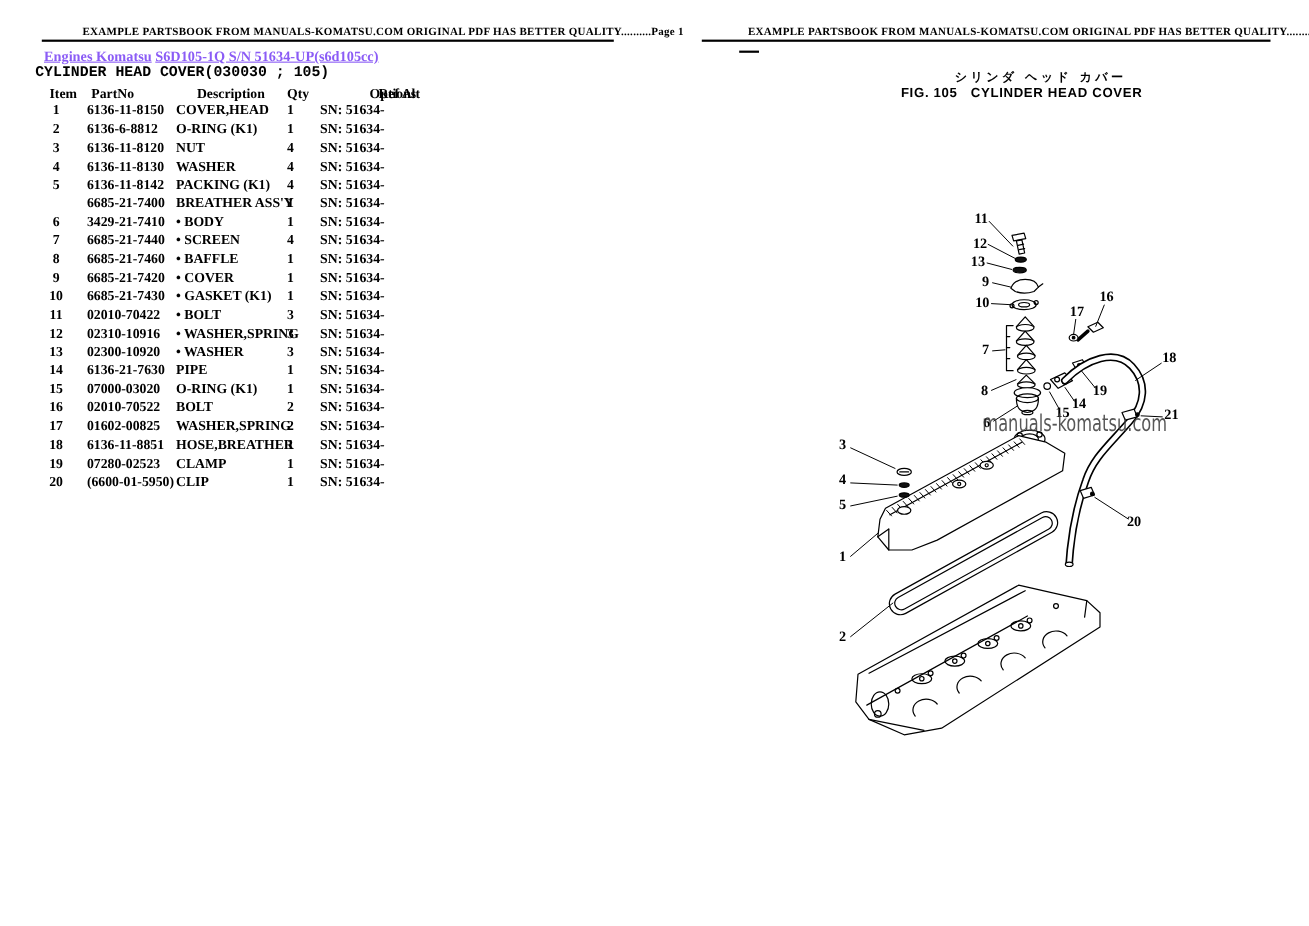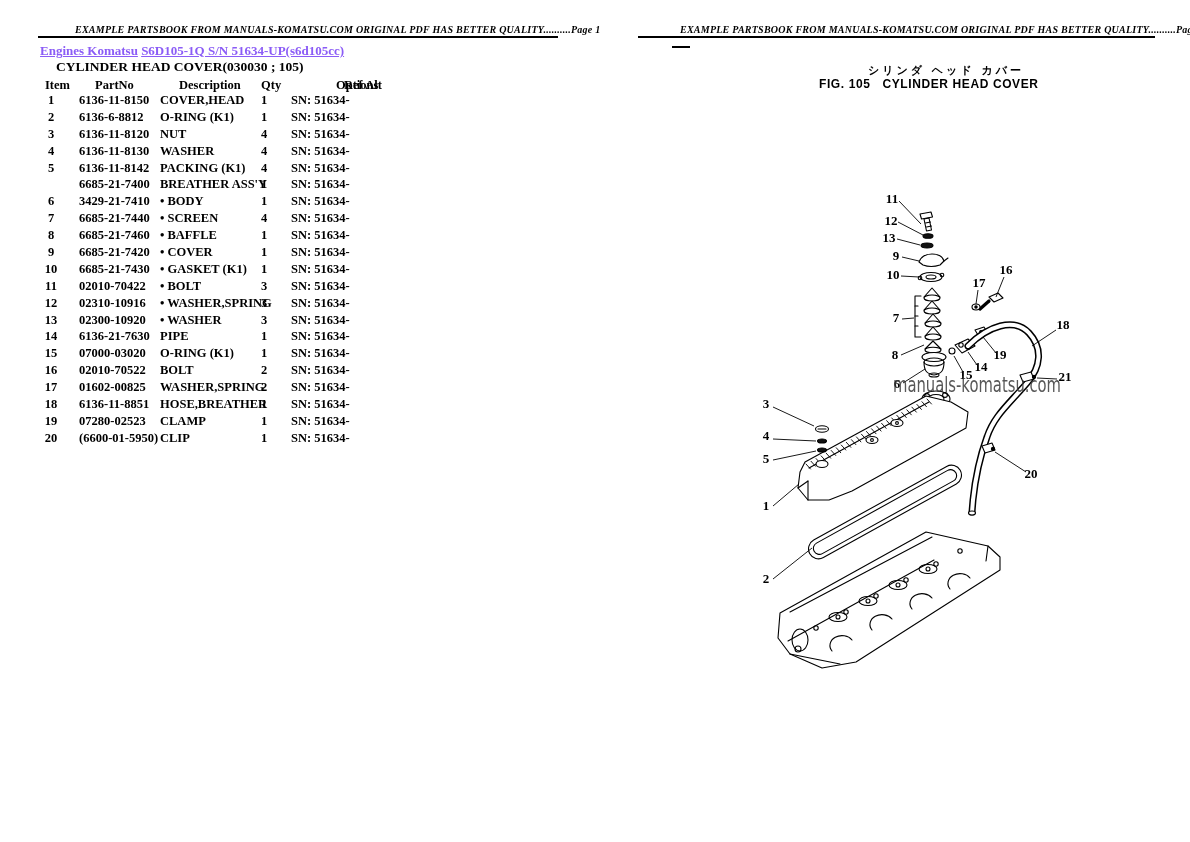--- a/index.html
+++ b/index.html
@@ -1,36 +1,36 @@
 <!DOCTYPE html>
 <html><head>
 <meta charset="utf-8">
 <style>
   html,body{margin:0;padding:0;}
   body{width:1190px;height:842px;background:#ffffff;position:relative;overflow:hidden;
        font-family:"Liberation Serif",serif;color:#000;}
   .abs{position:absolute;}
-  .hdr{font-family:"Liberation Serif",serif;font-style:italic;font-weight:bold;
+  .hdr{font-family:"Liberation Serif",serif;font-weight:bold;
        font-size:10px;letter-spacing:.25px;white-space:nowrap;}
   .rule{background:#000;height:1.6px;}
   .linkline{font-weight:bold;font-size:13px;white-space:nowrap;}
   .linkline a{color:#8b5cf6;text-decoration:underline;cursor:pointer;}
   .sect{font-weight:bold;font-size:13.5px;white-space:nowrap;}
   .thead{position:absolute;left:0;top:78px;width:600px;height:17px;}
   .thead span{position:absolute;font-weight:bold;font-size:12.5px;white-space:nowrap;text-align:right;}
   #parts-rows{position:absolute;left:0;top:93px;width:600px;}
   .t-row{position:relative;height:16.9px;width:600px;}
   .t-row span{position:absolute;top:0;font-weight:bold;font-size:12.5px;white-space:nowrap;}
   .c-item{left:37px;width:28px;text-align:center;}
   .c-part{left:79px;}
   .c-desc{left:160px;}
   .c-qty{left:256px;width:16px;text-align:center;}
   .c-opt{left:291px;}
   .c-ref{left:345px;}
-  .h-item{left:45px;} .h-part{left:95px;} .h-desc{left:179px;}
+  .h-item{left:45px;} .h-part{left:83px;} .h-desc{left:179px;}
   .h-qty{left:261px;} .h-opt{left:288px;margin-left:48px;} .h-ref{left:344px;}
   .jp{font-family:"DejaVu Sans",sans-serif;font-weight:bold;font-size:11px;
       letter-spacing:3px;white-space:nowrap;}
   .fig{font-family:"Liberation Sans",sans-serif;font-weight:bold;font-size:12px;
        letter-spacing:.6px;white-space:nowrap;}
   .fig .gap{display:inline-block;width:12px;}
   svg{position:absolute;}
   svg text.callout{font-family:"Liberation Serif",serif;font-size:13px;font-weight:600;}
   svg text.wm{font-family:"DejaVu Sans",sans-serif;font-size:21px;fill:#3a3a3a;opacity:.85;}
 </style>
@@ -38,21 +38,21 @@
 <body>
 
 <div class="abs hdr" style="left:75px;top:24px;">EXAMPLE PARTSBOOK FROM MANUALS-KOMATSU.COM ORIGINAL PDF HAS BETTER QUALITY..........Page 1</div>
 <div class="abs rule" style="left:38px;top:36px;width:520px;"></div>
 
 <div class="abs linkline" style="left:40px;top:43px;">
   <a>Engines Komatsu</a>
   <a>S6D105-1Q S/N 51634-UP(s6d105cc)</a>
 </div>
 
-<div class="abs sect" style="left:56px;top:59px;">CYLINDER HEAD COVER(030030 ; 105)</div>
+<div class="abs sect" style="left:32px;top:59px;font-family:Liberation Mono, monospace;">CYLINDER HEAD COVER(030030 ; 105)</div>
 
 <div class="thead">
   <span class="h-item">Item</span>
   <span class="h-part">PartNo</span>
   <span class="h-desc">Description</span>
   <span class="h-qty">Qty</span>
   <span class="h-opt">Options</span>
   <span class="h-ref">Ref Alt</span>
 </div>
 

